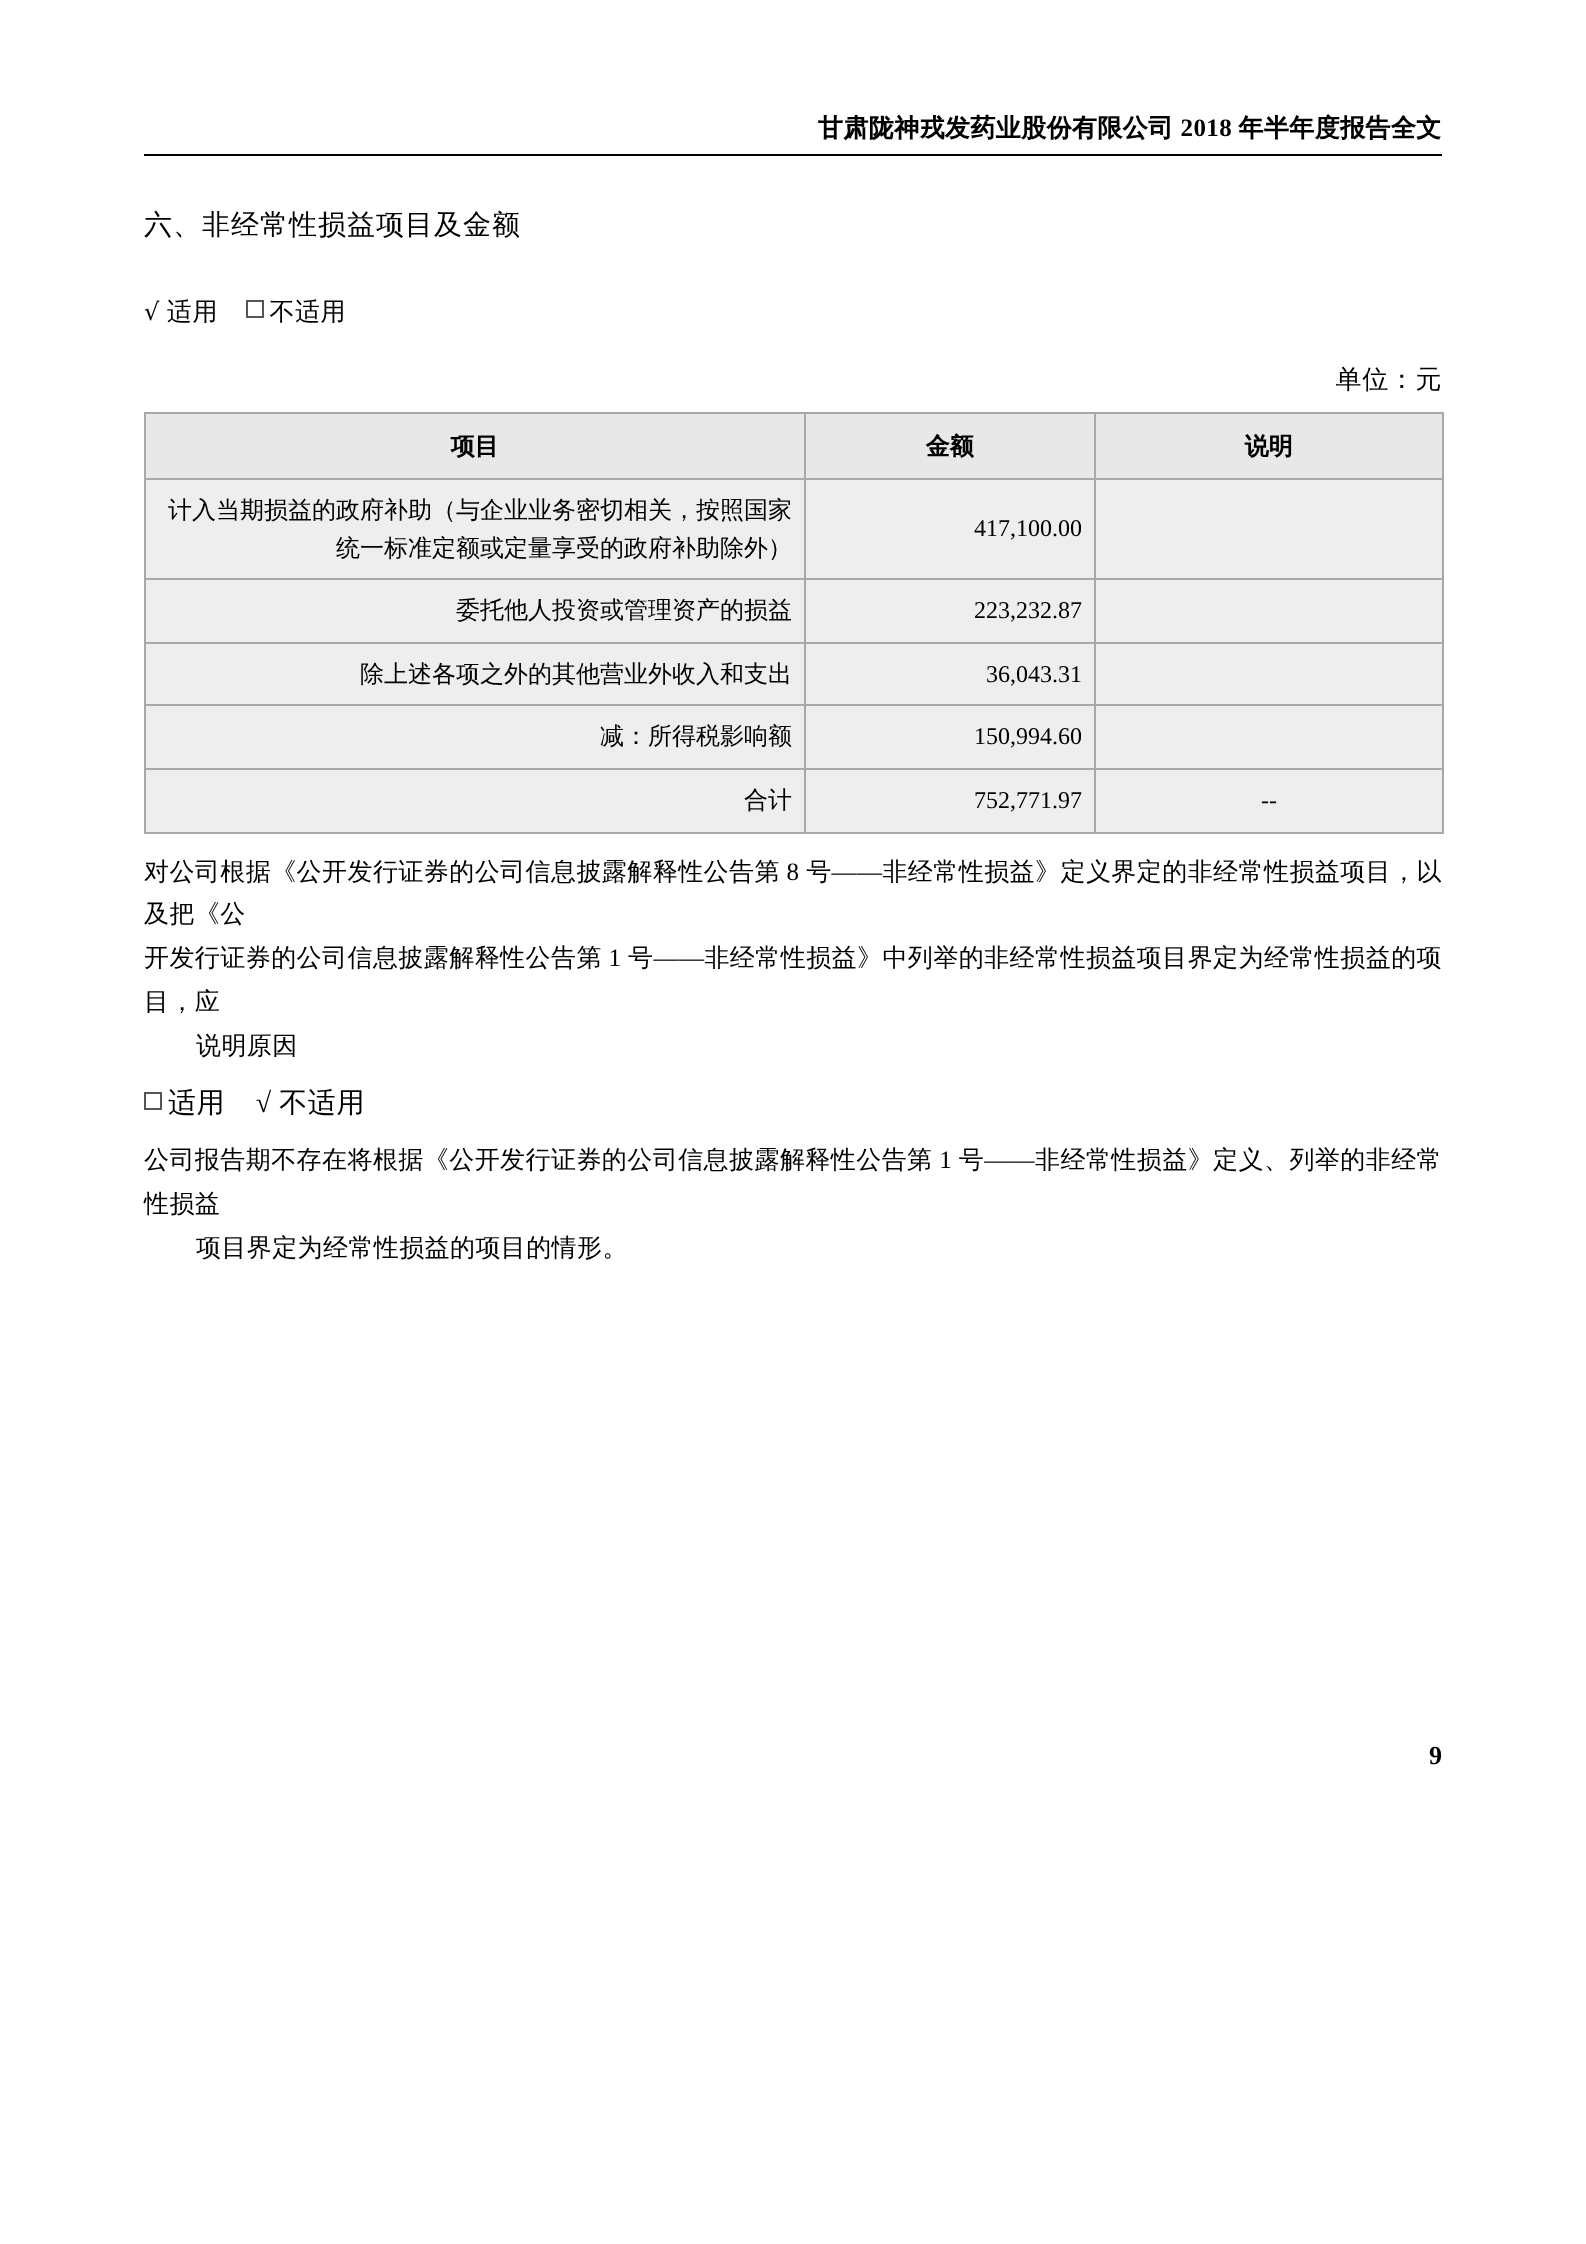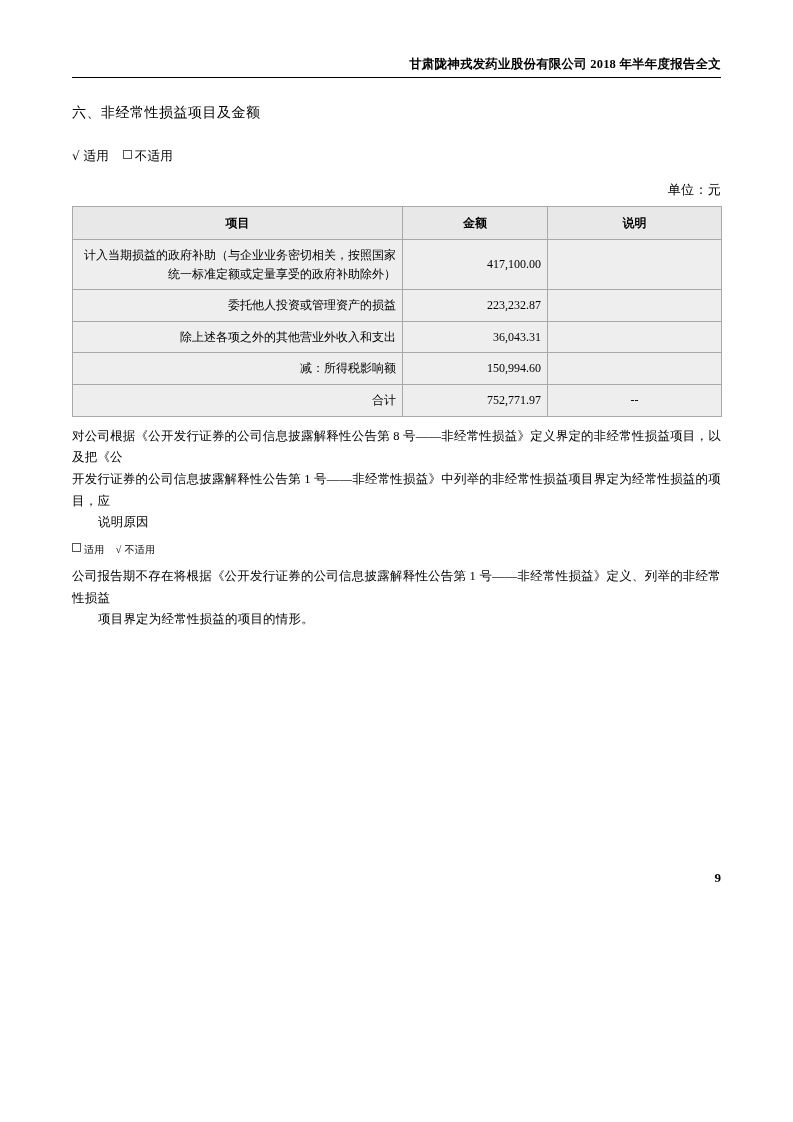--- a/index.html
+++ b/index.html
@@ -115,24 +115,23 @@
   .col3 { width: 174px; }
   .para {
     font-size: 12.5px;
     line-height: 1.75;
     margin-top: 9px;
     text-align: justify;
     letter-spacing: 0.2px;
   }
   .para-third-line {
     padding-left: 26px;
-    font-family: Liberation Mono, monospace;
   }
   .applicable-line2 {
-    font-size: 10px;
+    font-size: 14px;
     margin-top: 8px;
     letter-spacing: 0.3px;
   }
   .page-number {
     position: absolute;
     bottom: 66px;
     right: 72px;
     font-size: 13px;
     font-weight: bold;
   }

